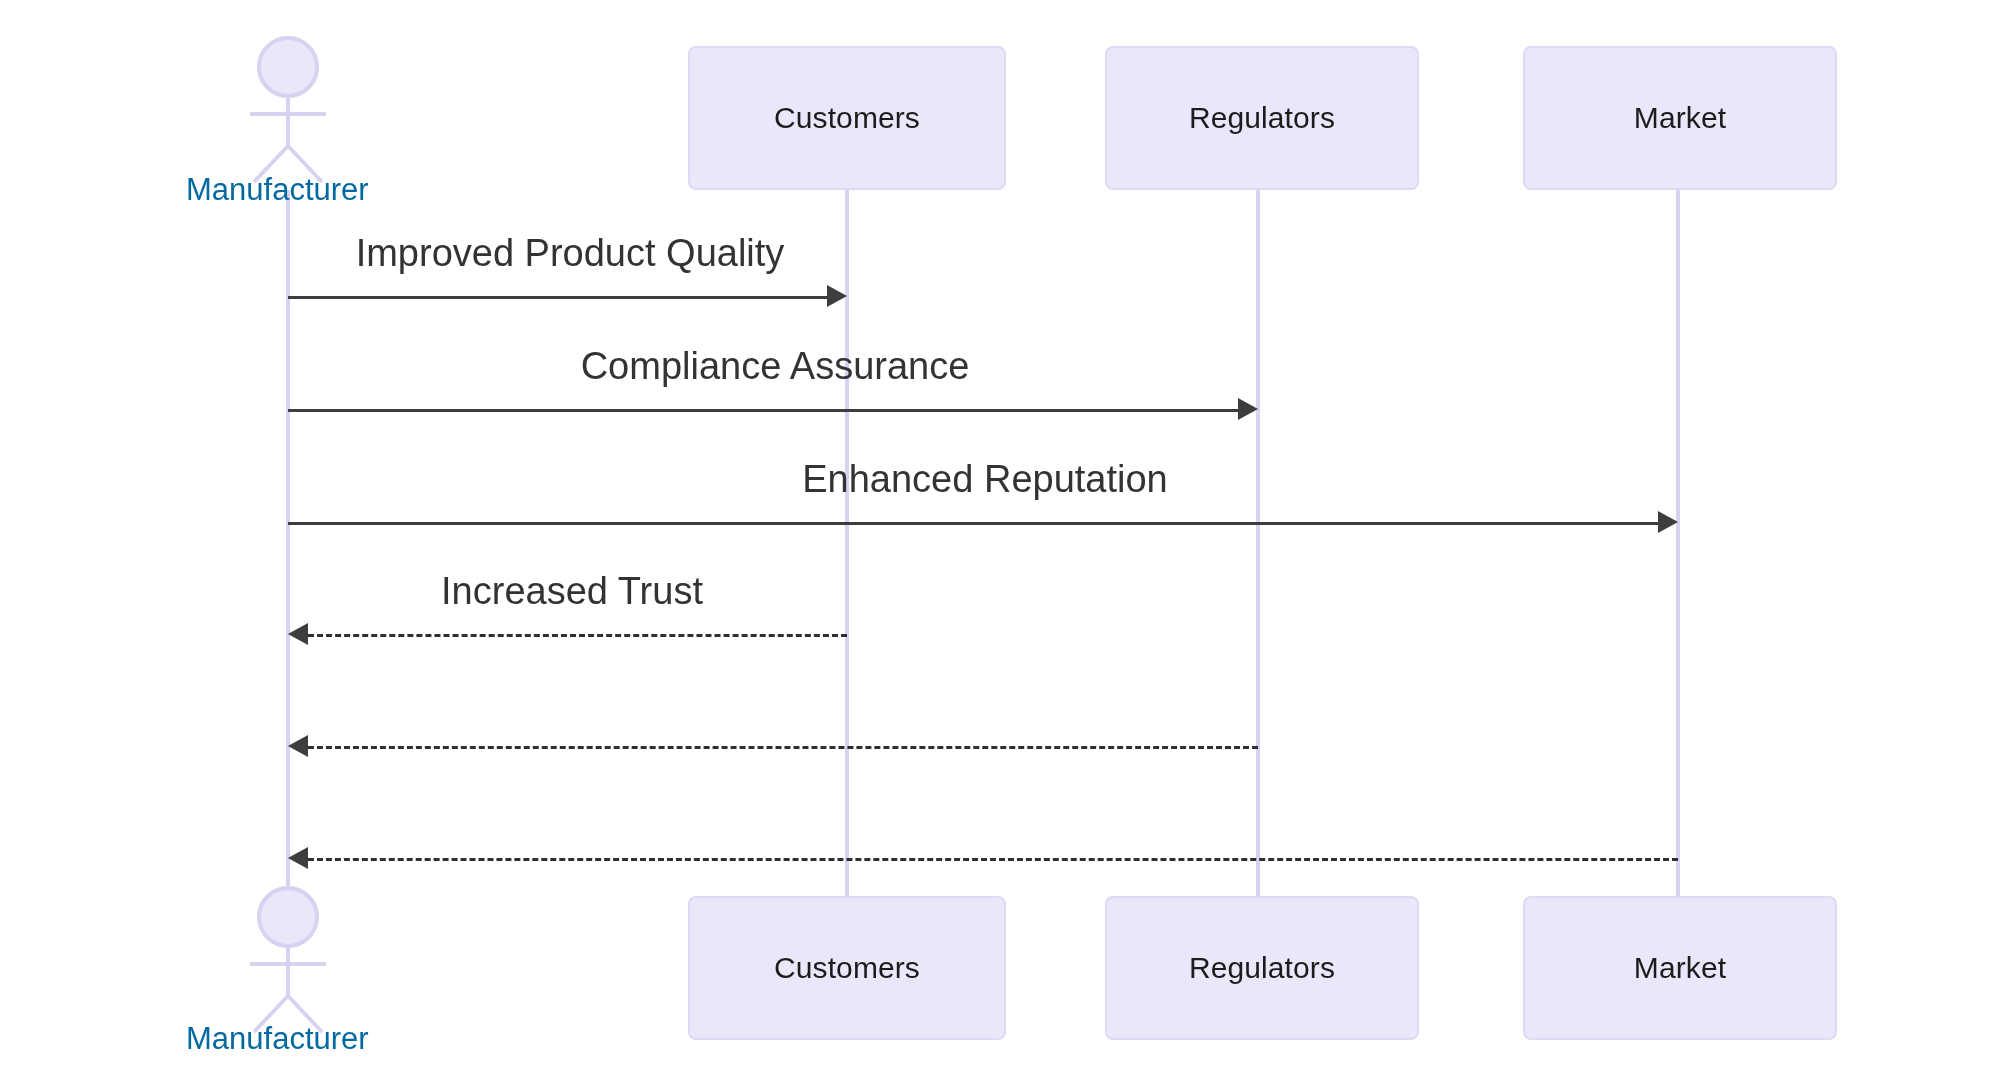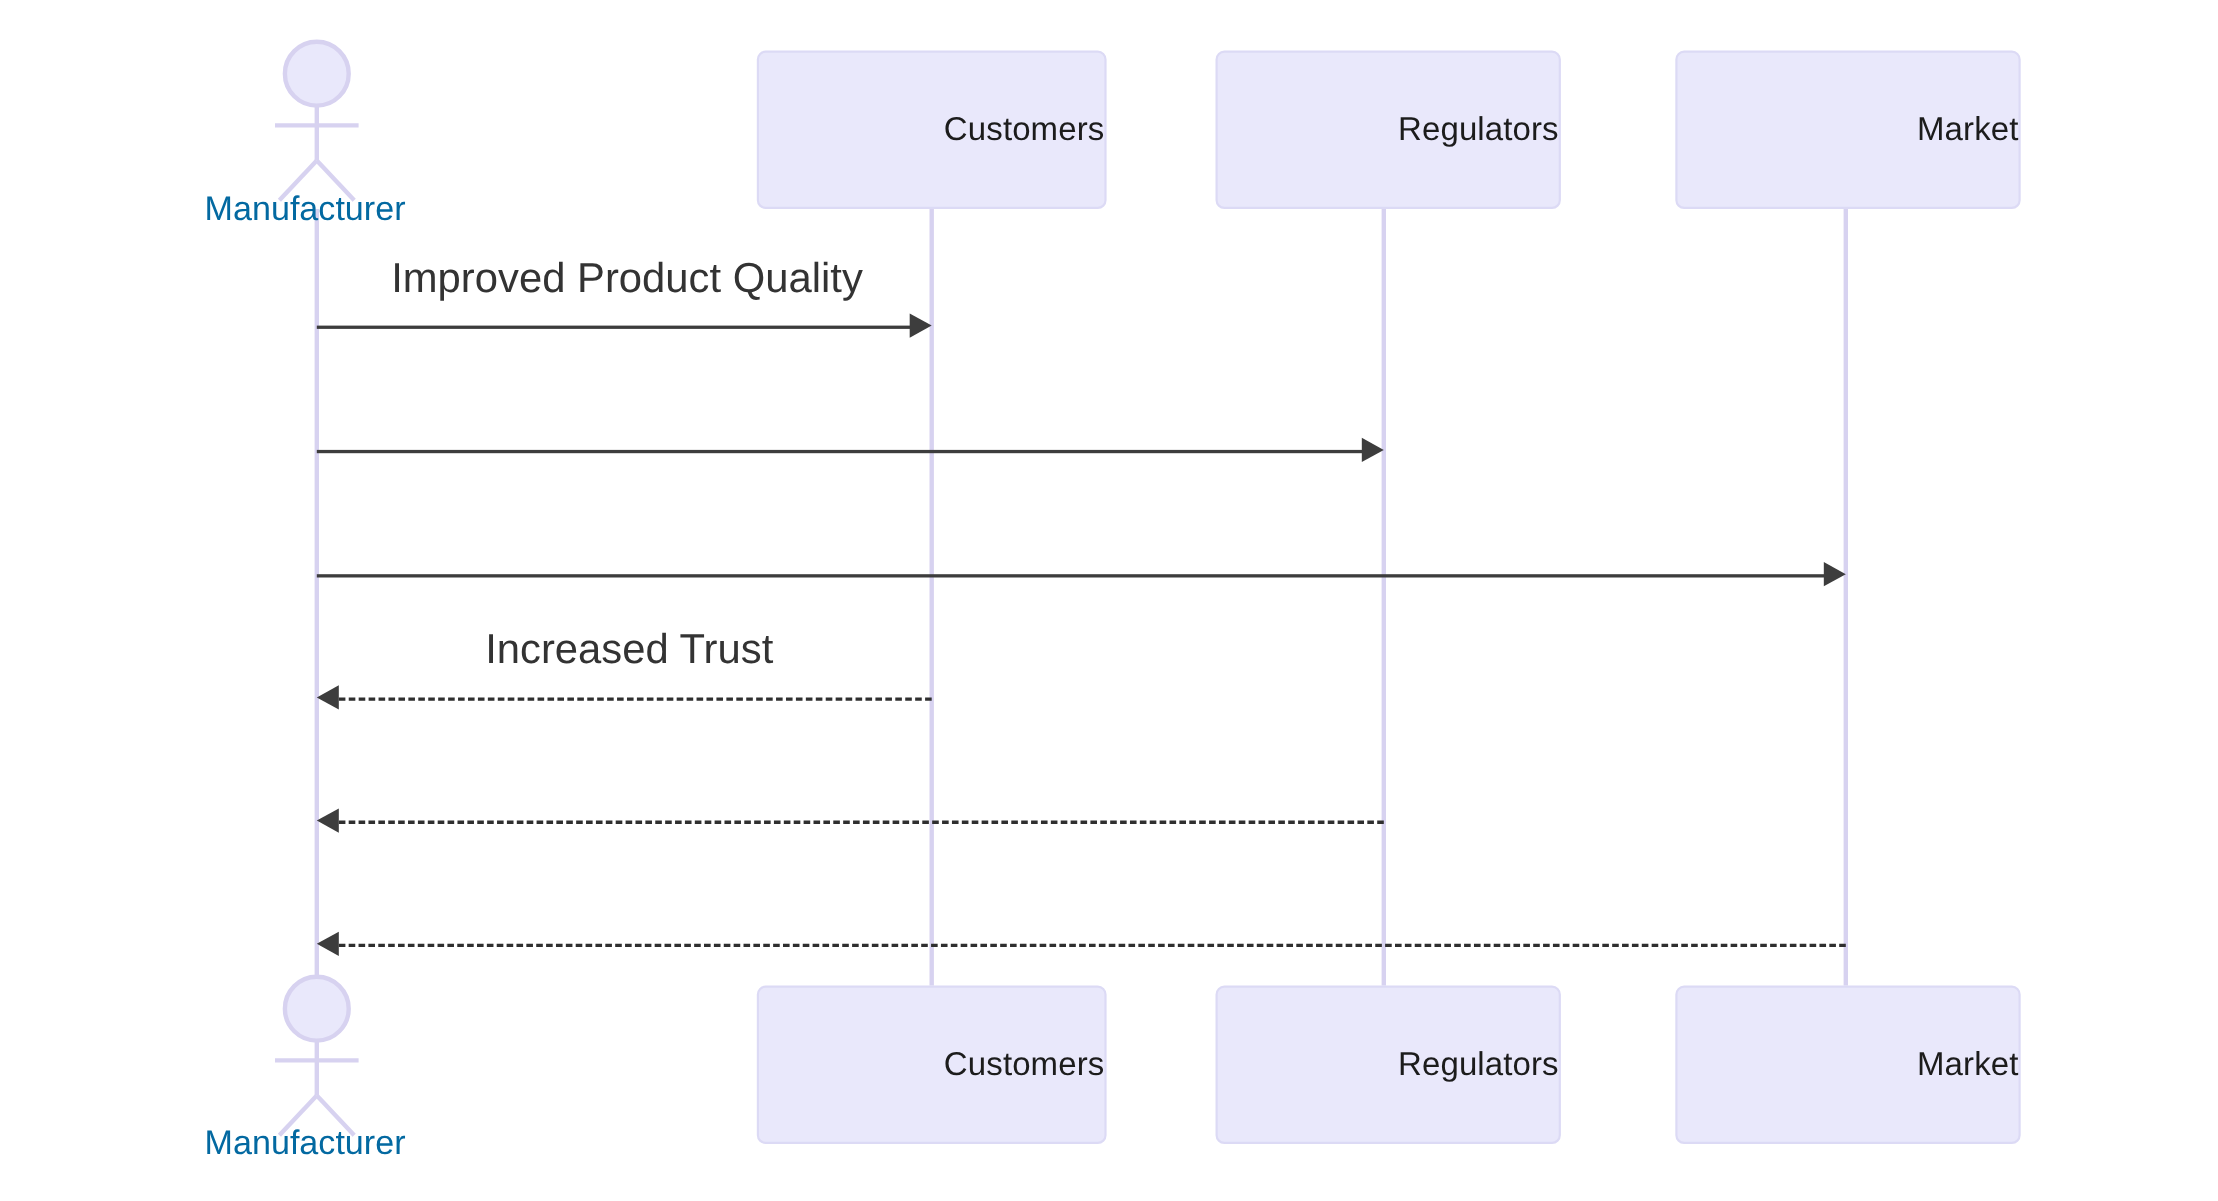--- a/index.html
+++ b/index.html
@@ -27,21 +27,21 @@
   }
 
   
   .participant-box {
     position: absolute;
     background: #e9e8fb;
     border: 2px solid #dcdaf5;
     border-radius: 8px;
     display: flex;
     align-items: center;
-    justify-content: flex-end;
+    justify-content: center;
     box-sizing: border-box;
   }
   .participant-label {
     font-size: 30px;
     color: #1c1c1c;
     font-family: "Liberation Sans", sans-serif;
     letter-spacing: 0.1px;
     white-space: nowrap;
   }
 
@@ -132,25 +132,27 @@
   <div class="participant-box" style="left:1523px; top:46px; width:314px; height:144px;">
     <span class="participant-label">Market</span>
   </div>
 
   <div class="msg-label" style="left:570px; top:232px;">Improved Product Quality</div>
   <div class="message" style="left:288px; top:296px; width:559px;">
     <div class="msg-line" style="width:543px;"></div>
     <div class="msg-arrow right" style="left:539px;"></div>
   </div>
 
+  <div class="msg-label" style="left:775px; top:345px;">Compliance Assurance</div>
   <div class="message" style="left:288px; top:409px; width:970px;">
     <div class="msg-line" style="width:954px;"></div>
     <div class="msg-arrow right" style="left:950px;"></div>
   </div>
 
+  <div class="msg-label" style="left:985px; top:458px;">Enhanced Reputation</div>
   <div class="message" style="left:288px; top:522px; width:1390px;">
     <div class="msg-line" style="width:1374px;"></div>
     <div class="msg-arrow right" style="left:1370px;"></div>
   </div>
 
   <div class="msg-label" style="left:572px; top:570px;">Increased Trust</div>
   <div class="message" style="left:288px; top:634px; width:559px;">
     <div class="msg-line dashed" style="left:20px; width:539px;"></div>
     <div class="msg-arrow left" style="left:0px;"></div>
   </div>

